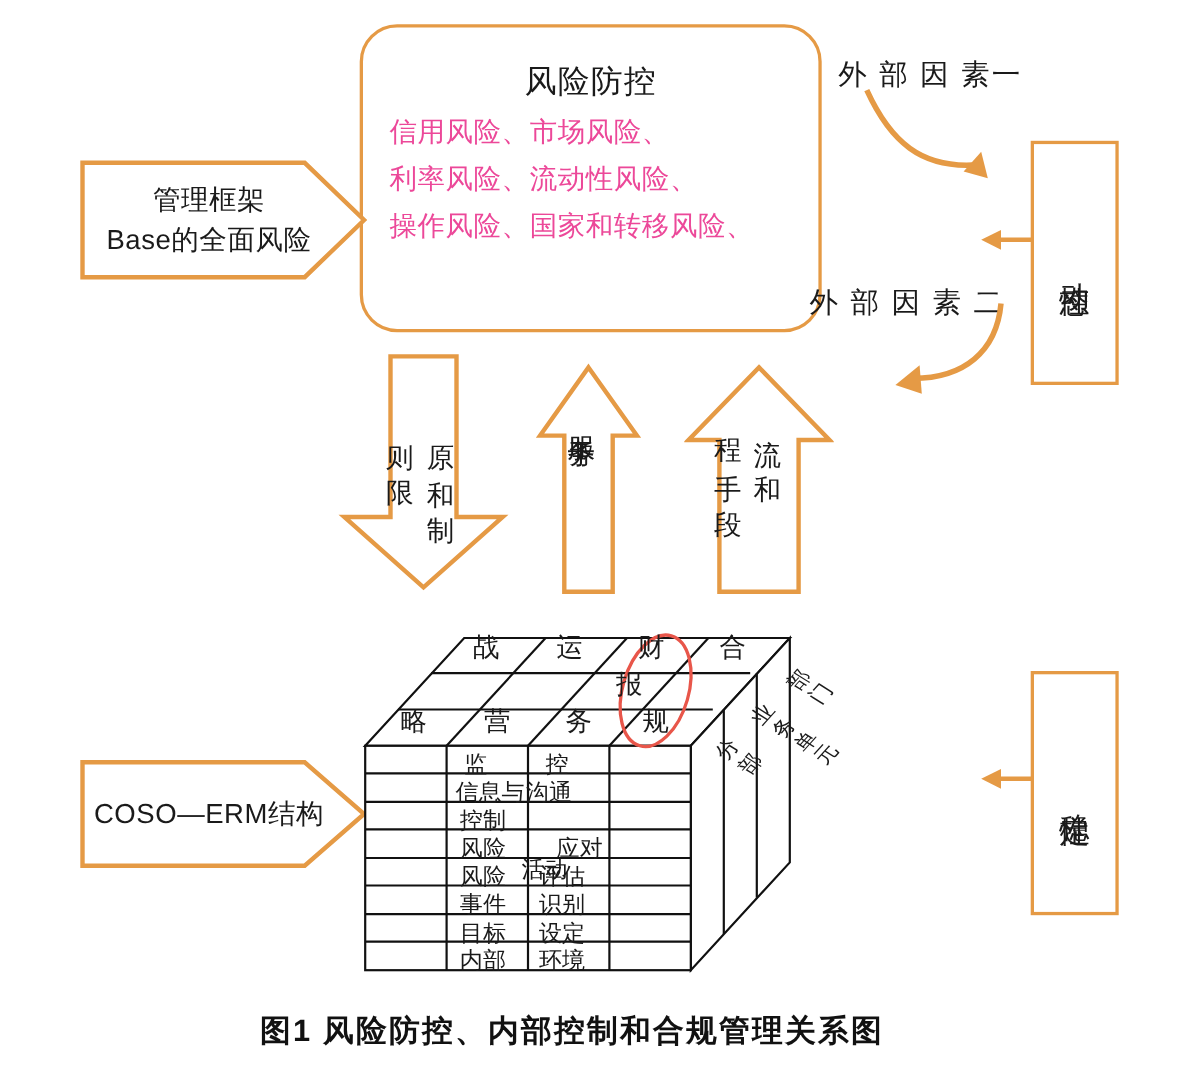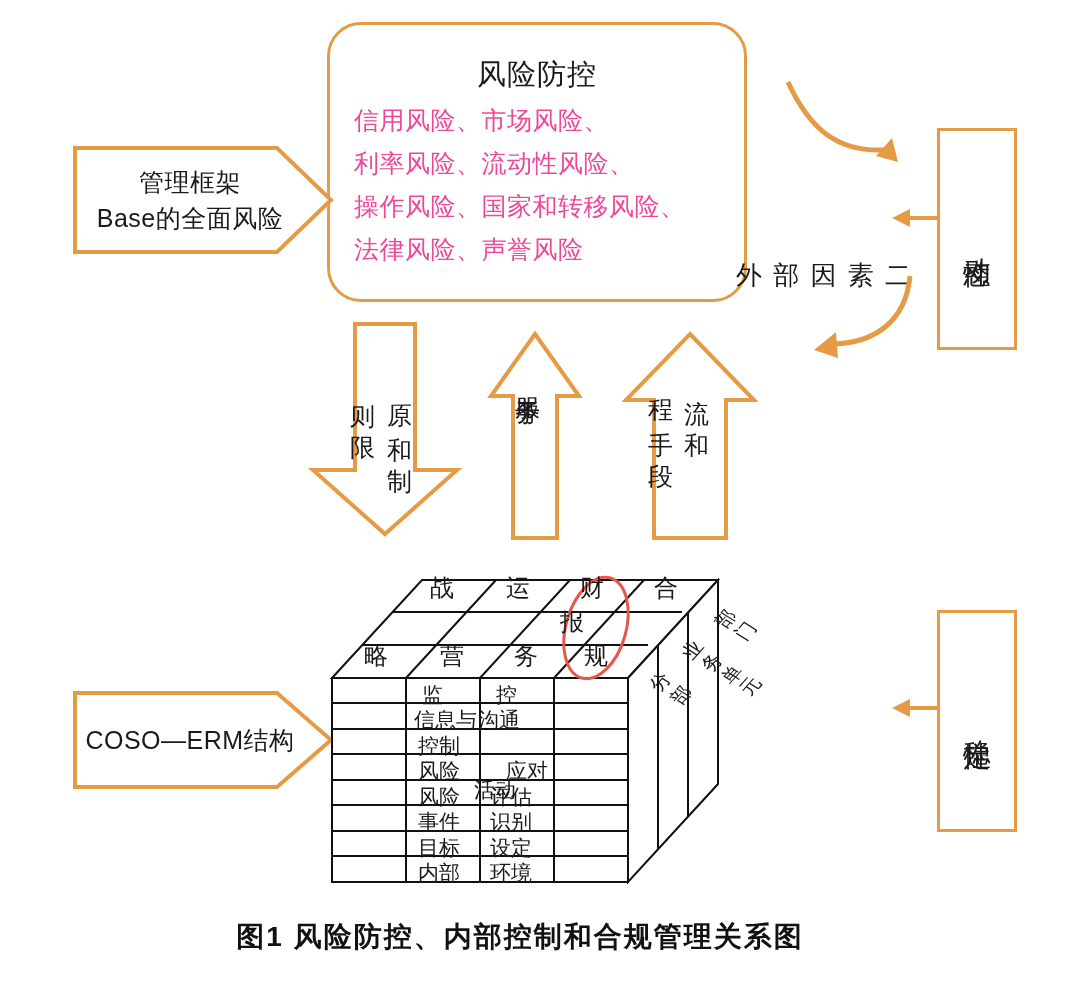--- a/index.html
+++ b/index.html
@@ -121,24 +121,24 @@
 <body>
 
 <div id="canvas">
 
   <div id="risk-box" class="abs">
     <div id="risk-title">风险防控</div>
     <div id="risk-lines">
       <div>信用风险、市场风险、</div>
       <div>利率风险、流动性风险、</div>
       <div>操作风险、国家和转移风险、</div>
-      <div>法律风险、声誉风险</div>
     </div>
   </div>
 
+  <div class="abs plain-label" style="left:762px; top:50px;">外 部 因 素一</div>
   <div class="abs plain-label" style="left:736px; top:258px;">外 部 因 素 二</div>
 
   <svg class="abs" style="left:780px; top:78px;" width="130" height="100">
     <path d="M8,4 C30,52 58,74 104,72" fill="none" stroke="#E59A45" stroke-width="5"></path>
     <polygon points="112,60 118,84 96,78" fill="#E59A45"></polygon>
   </svg>
   <svg class="abs" style="left:790px; top:270px;" width="130" height="100">
     <path d="M120,6 C116,50 86,74 40,74" fill="none" stroke="#E59A45" stroke-width="5"></path>
     <polygon points="46,62 24,80 48,88" fill="#E59A45"></polygon>
   </svg>

